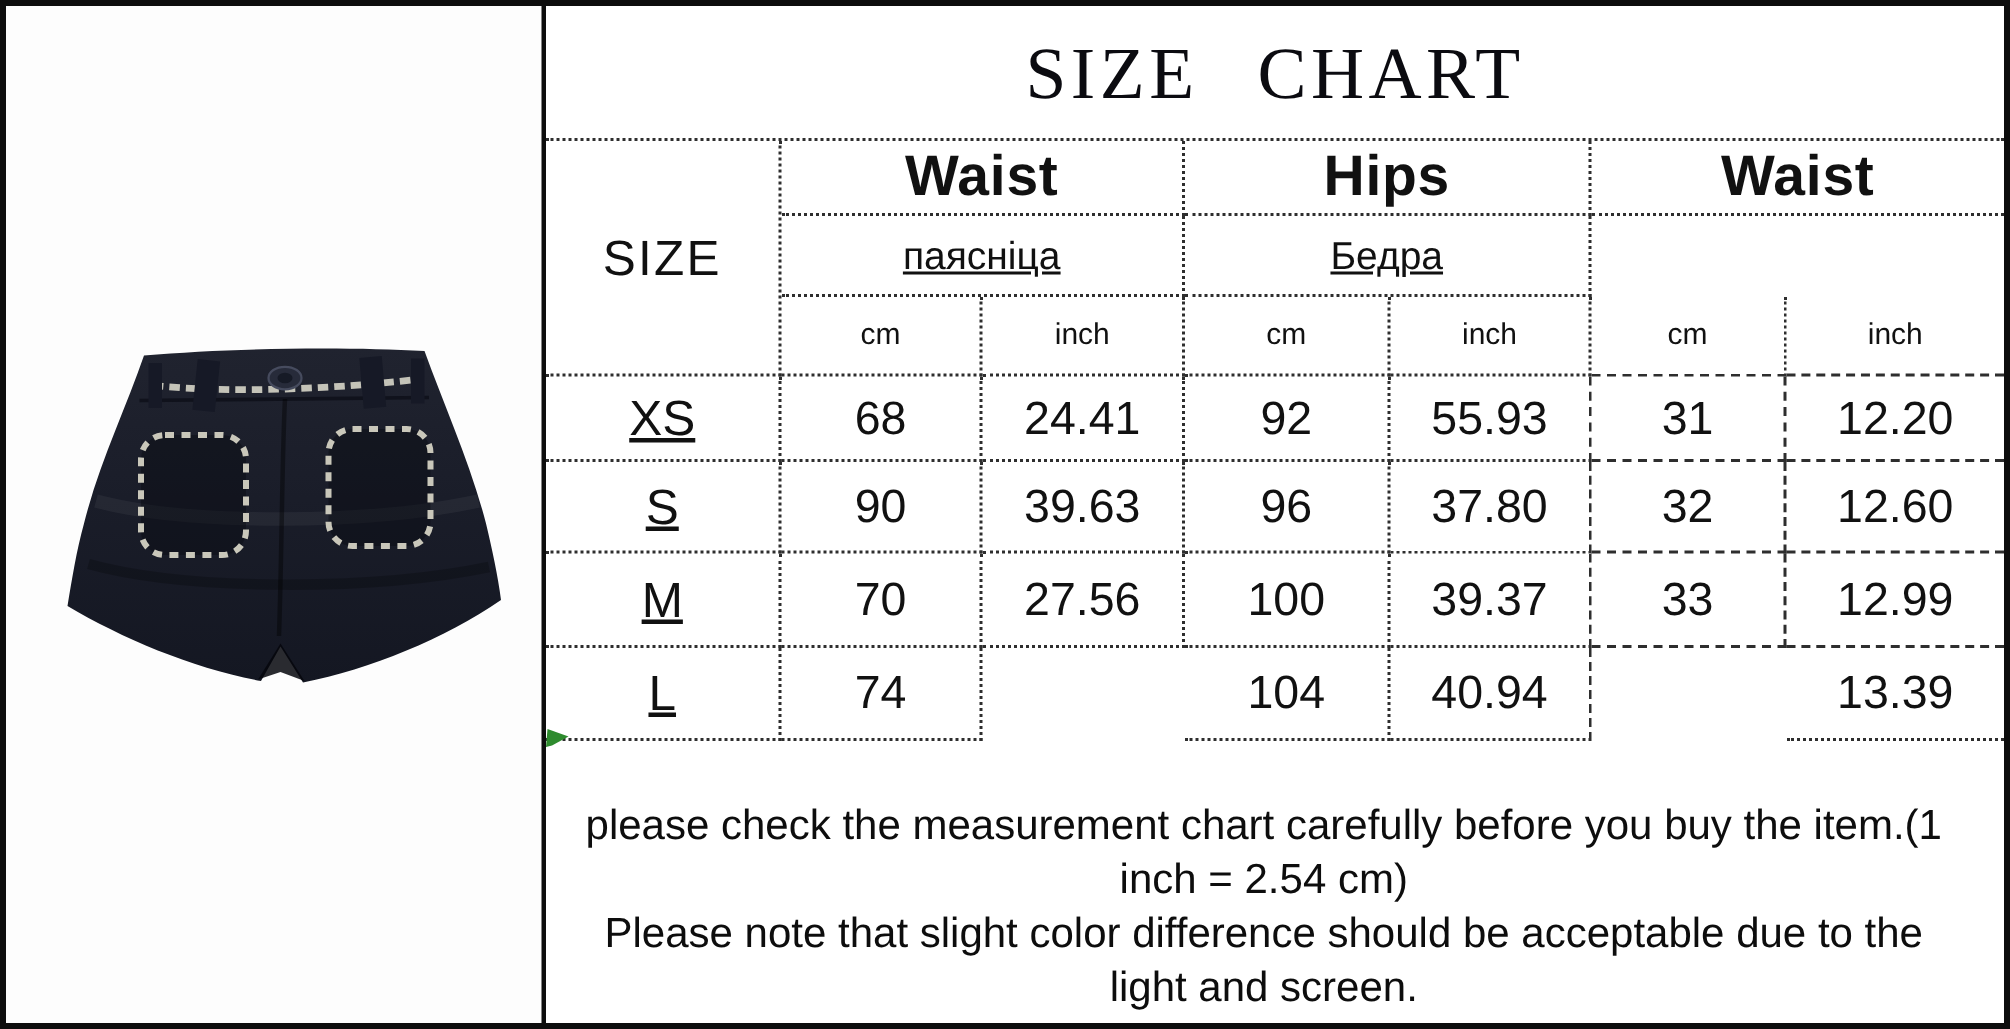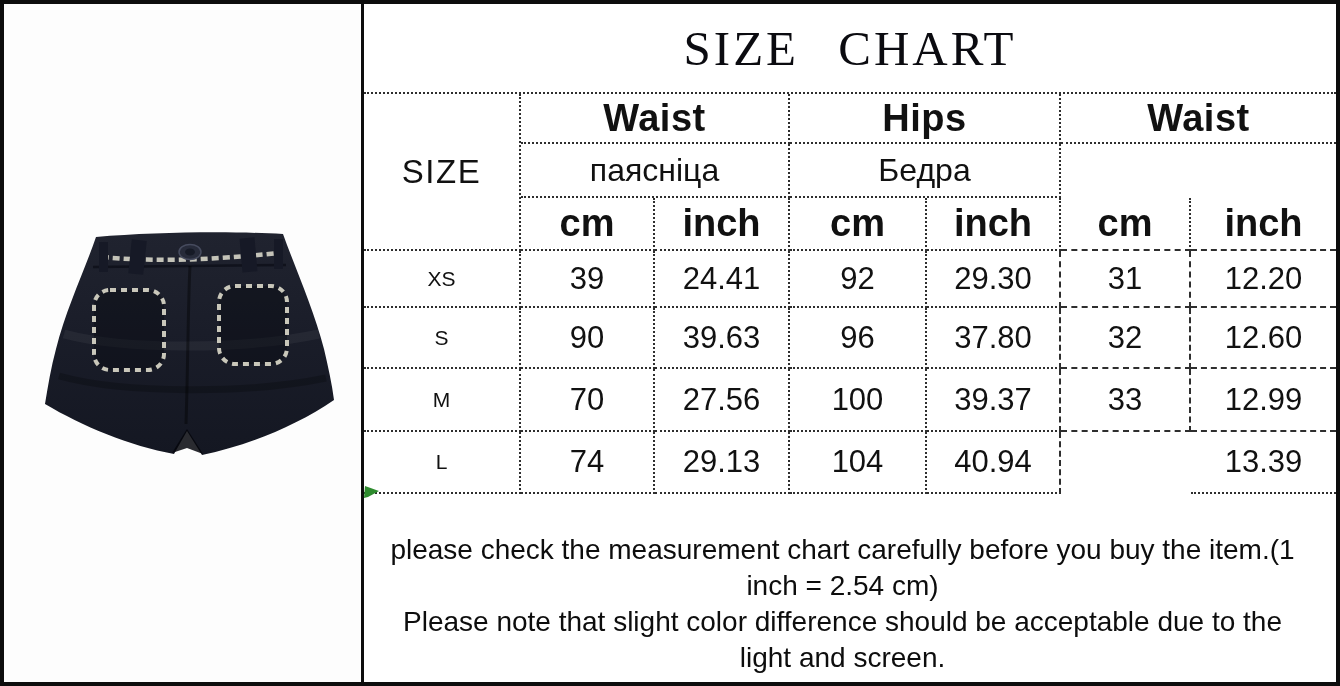--- a/index.html
+++ b/index.html
@@ -41,24 +41,24 @@
     grid-template-rows: 50px 54px 53px 57px 61px 63px 62px;
     border-top: 2px dotted #2e2e2e;
   }
   .cell { display: flex; align-items: center; justify-content: center; }
   .b-r    { border-right:  2px dotted #2e2e2e; }
   .b-b    { border-bottom: 2px dotted #2e2e2e; }
   .dash-r { border-right:  2px dashed #2e2e2e; }
   .dash-b { border-bottom: 2px dashed #2e2e2e; }
 
   .group    { font-weight: bold; font-size: 38px; letter-spacing: 0.5px; }
-  .trans    { font-size: 32px; }
-  .unit     { font-size: 38px; font-weight: bold; }
+  .trans    { font-size: 26px; text-decoration: underline; }
+  .unit     { font-size: 20px; }
   .size-hd  { font-size: 33px; letter-spacing: 1.5px; }
-  .row-lbl  { font-size: 21px; }
+  .row-lbl  { font-size: 33px; text-decoration: underline; }
   .val      { font-size: 31px; }
 
   .notes {
     flex: 1;
     padding: 38px 21px 0 6px;
     text-align: center;
     font-size: 28px; line-height: 36px;
     color: #0d0d0d;
   }
 
@@ -134,24 +134,24 @@
       <div class="cell trans b-r b-b" style="grid-area:2/4/3/6">Бедра</div>
 
       <div class="cell unit b-r b-b" style="grid-area:3/2/4/3">cm</div>
       <div class="cell unit b-r b-b" style="grid-area:3/3/4/4">inch</div>
       <div class="cell unit b-r b-b" style="grid-area:3/4/4/5">cm</div>
       <div class="cell unit b-r b-b" style="grid-area:3/5/4/6">inch</div>
       <div class="cell unit b-r dash-b" style="grid-area:3/6/4/7">cm</div>
       <div class="cell unit dash-b" style="grid-area:3/7/4/8">inch</div>
 
       <div class="cell row-lbl b-r b-b" style="grid-area:4/1">XS</div>
-      <div class="cell val b-r b-b" style="grid-area:4/2">39</div>
+      <div class="cell val b-r b-b" style="grid-area:4/2">68</div>
       <div class="cell val b-r b-b" style="grid-area:4/3">24.41</div>
       <div class="cell val b-r b-b" style="grid-area:4/4">92</div>
-      <div class="cell val dash-r b-b" style="grid-area:4/5">29.30</div>
+      <div class="cell val dash-r b-b" style="grid-area:4/5">55.93</div>
       <div class="cell val dash-r dash-b" style="grid-area:4/6">31</div>
       <div class="cell val dash-b" style="grid-area:4/7">12.20</div>
 
       <div class="cell row-lbl b-r b-b" style="grid-area:5/1">S</div>
       <div class="cell val b-r b-b" style="grid-area:5/2">90</div>
       <div class="cell val b-r b-b" style="grid-area:5/3">39.63</div>
       <div class="cell val b-r b-b" style="grid-area:5/4">96</div>
       <div class="cell val dash-r b-b" style="grid-area:5/5">37.80</div>
       <div class="cell val dash-r dash-b" style="grid-area:5/6">32</div>
       <div class="cell val dash-b" style="grid-area:5/7">12.60</div>
@@ -159,21 +159,20 @@
       <div class="cell row-lbl b-r b-b" style="grid-area:6/1">M</div>
       <div class="cell val b-r b-b" style="grid-area:6/2">70</div>
       <div class="cell val b-r b-b" style="grid-area:6/3">27.56</div>
       <div class="cell val b-r b-b" style="grid-area:6/4">100</div>
       <div class="cell val dash-r b-b" style="grid-area:6/5">39.37</div>
       <div class="cell val dash-r dash-b" style="grid-area:6/6">33</div>
       <div class="cell val dash-b" style="grid-area:6/7">12.99</div>
 
       <div class="cell row-lbl b-r b-b" style="grid-area:7/1">L</div>
       <div class="cell val b-r b-b" style="grid-area:7/2">74</div>
-      <div class="cell val b-r b-b" style="grid-area:7/3">29.13</div>
       <div class="cell val b-r b-b" style="grid-area:7/4">104</div>
       <div class="cell val dash-r b-b" style="grid-area:7/5">40.94</div>
       <div class="cell val b-b" style="grid-area:7/7">13.39</div>
     </div>
 
     <div class="notes">
       <div>please check the measurement chart carefully before you buy the item.(1</div>
       <div>inch = 2.54 cm)</div>
       <div>Please note that slight color difference should be acceptable due to the</div>
       <div>light and screen.</div>

